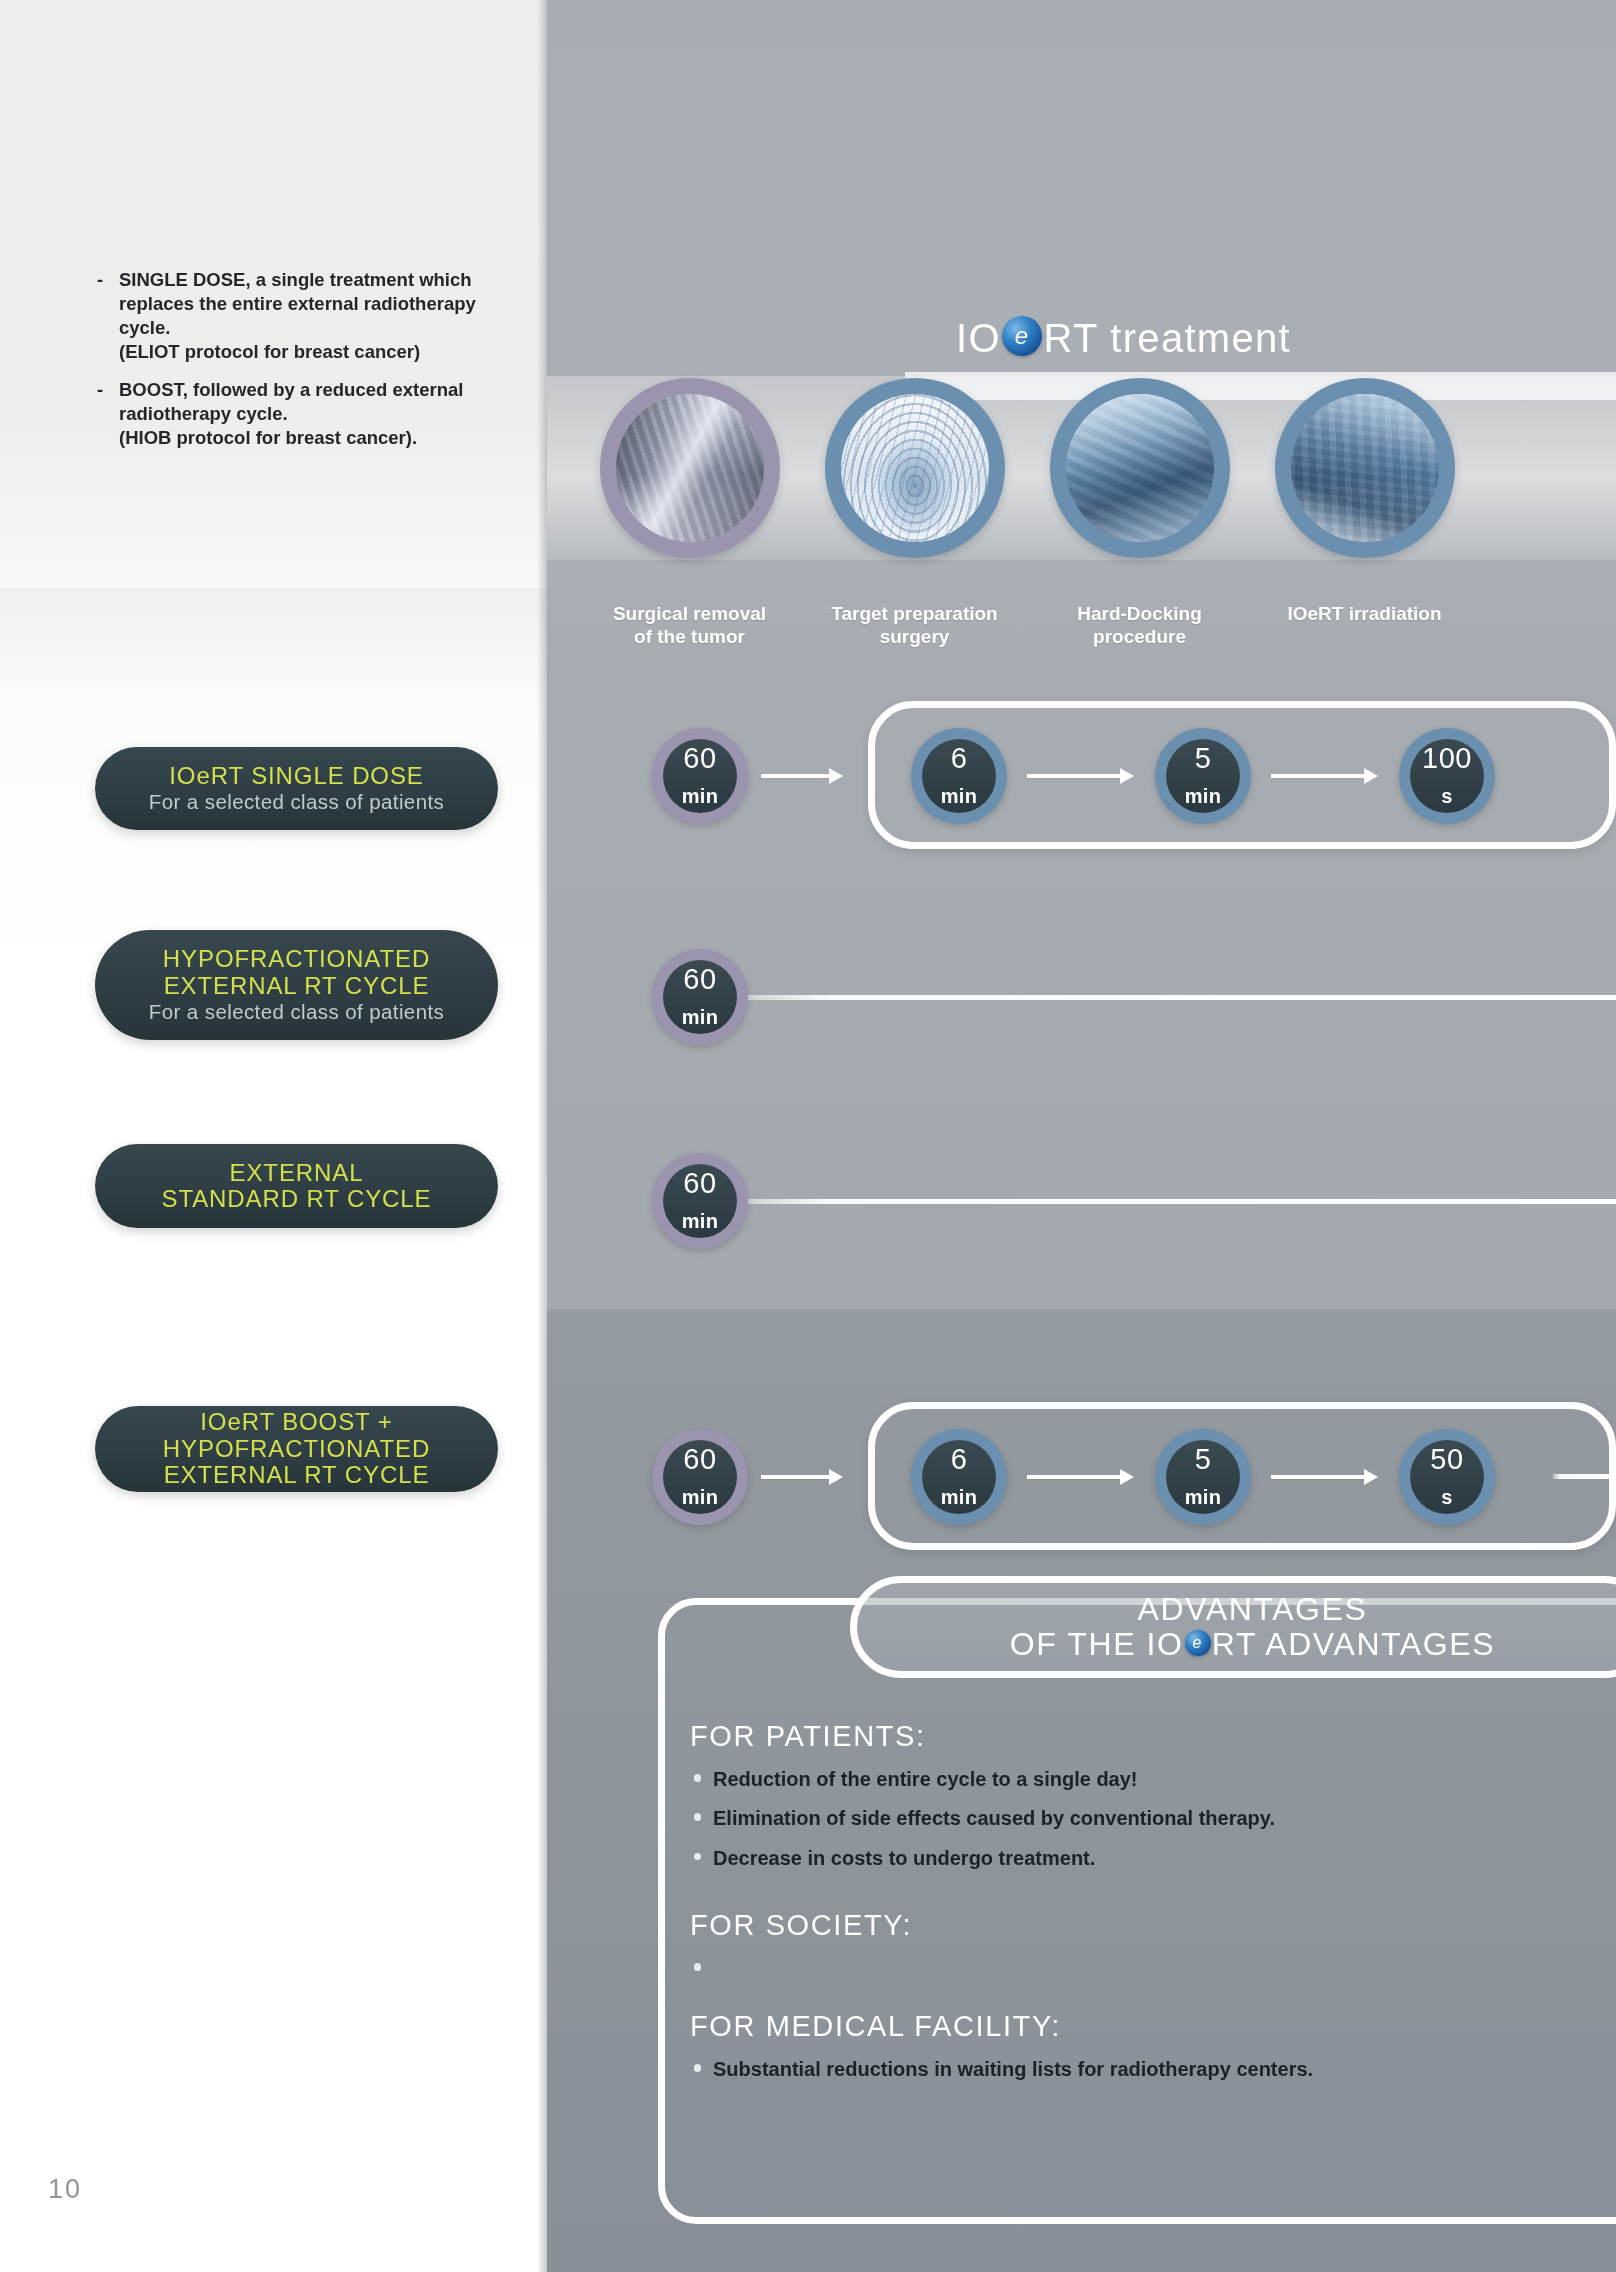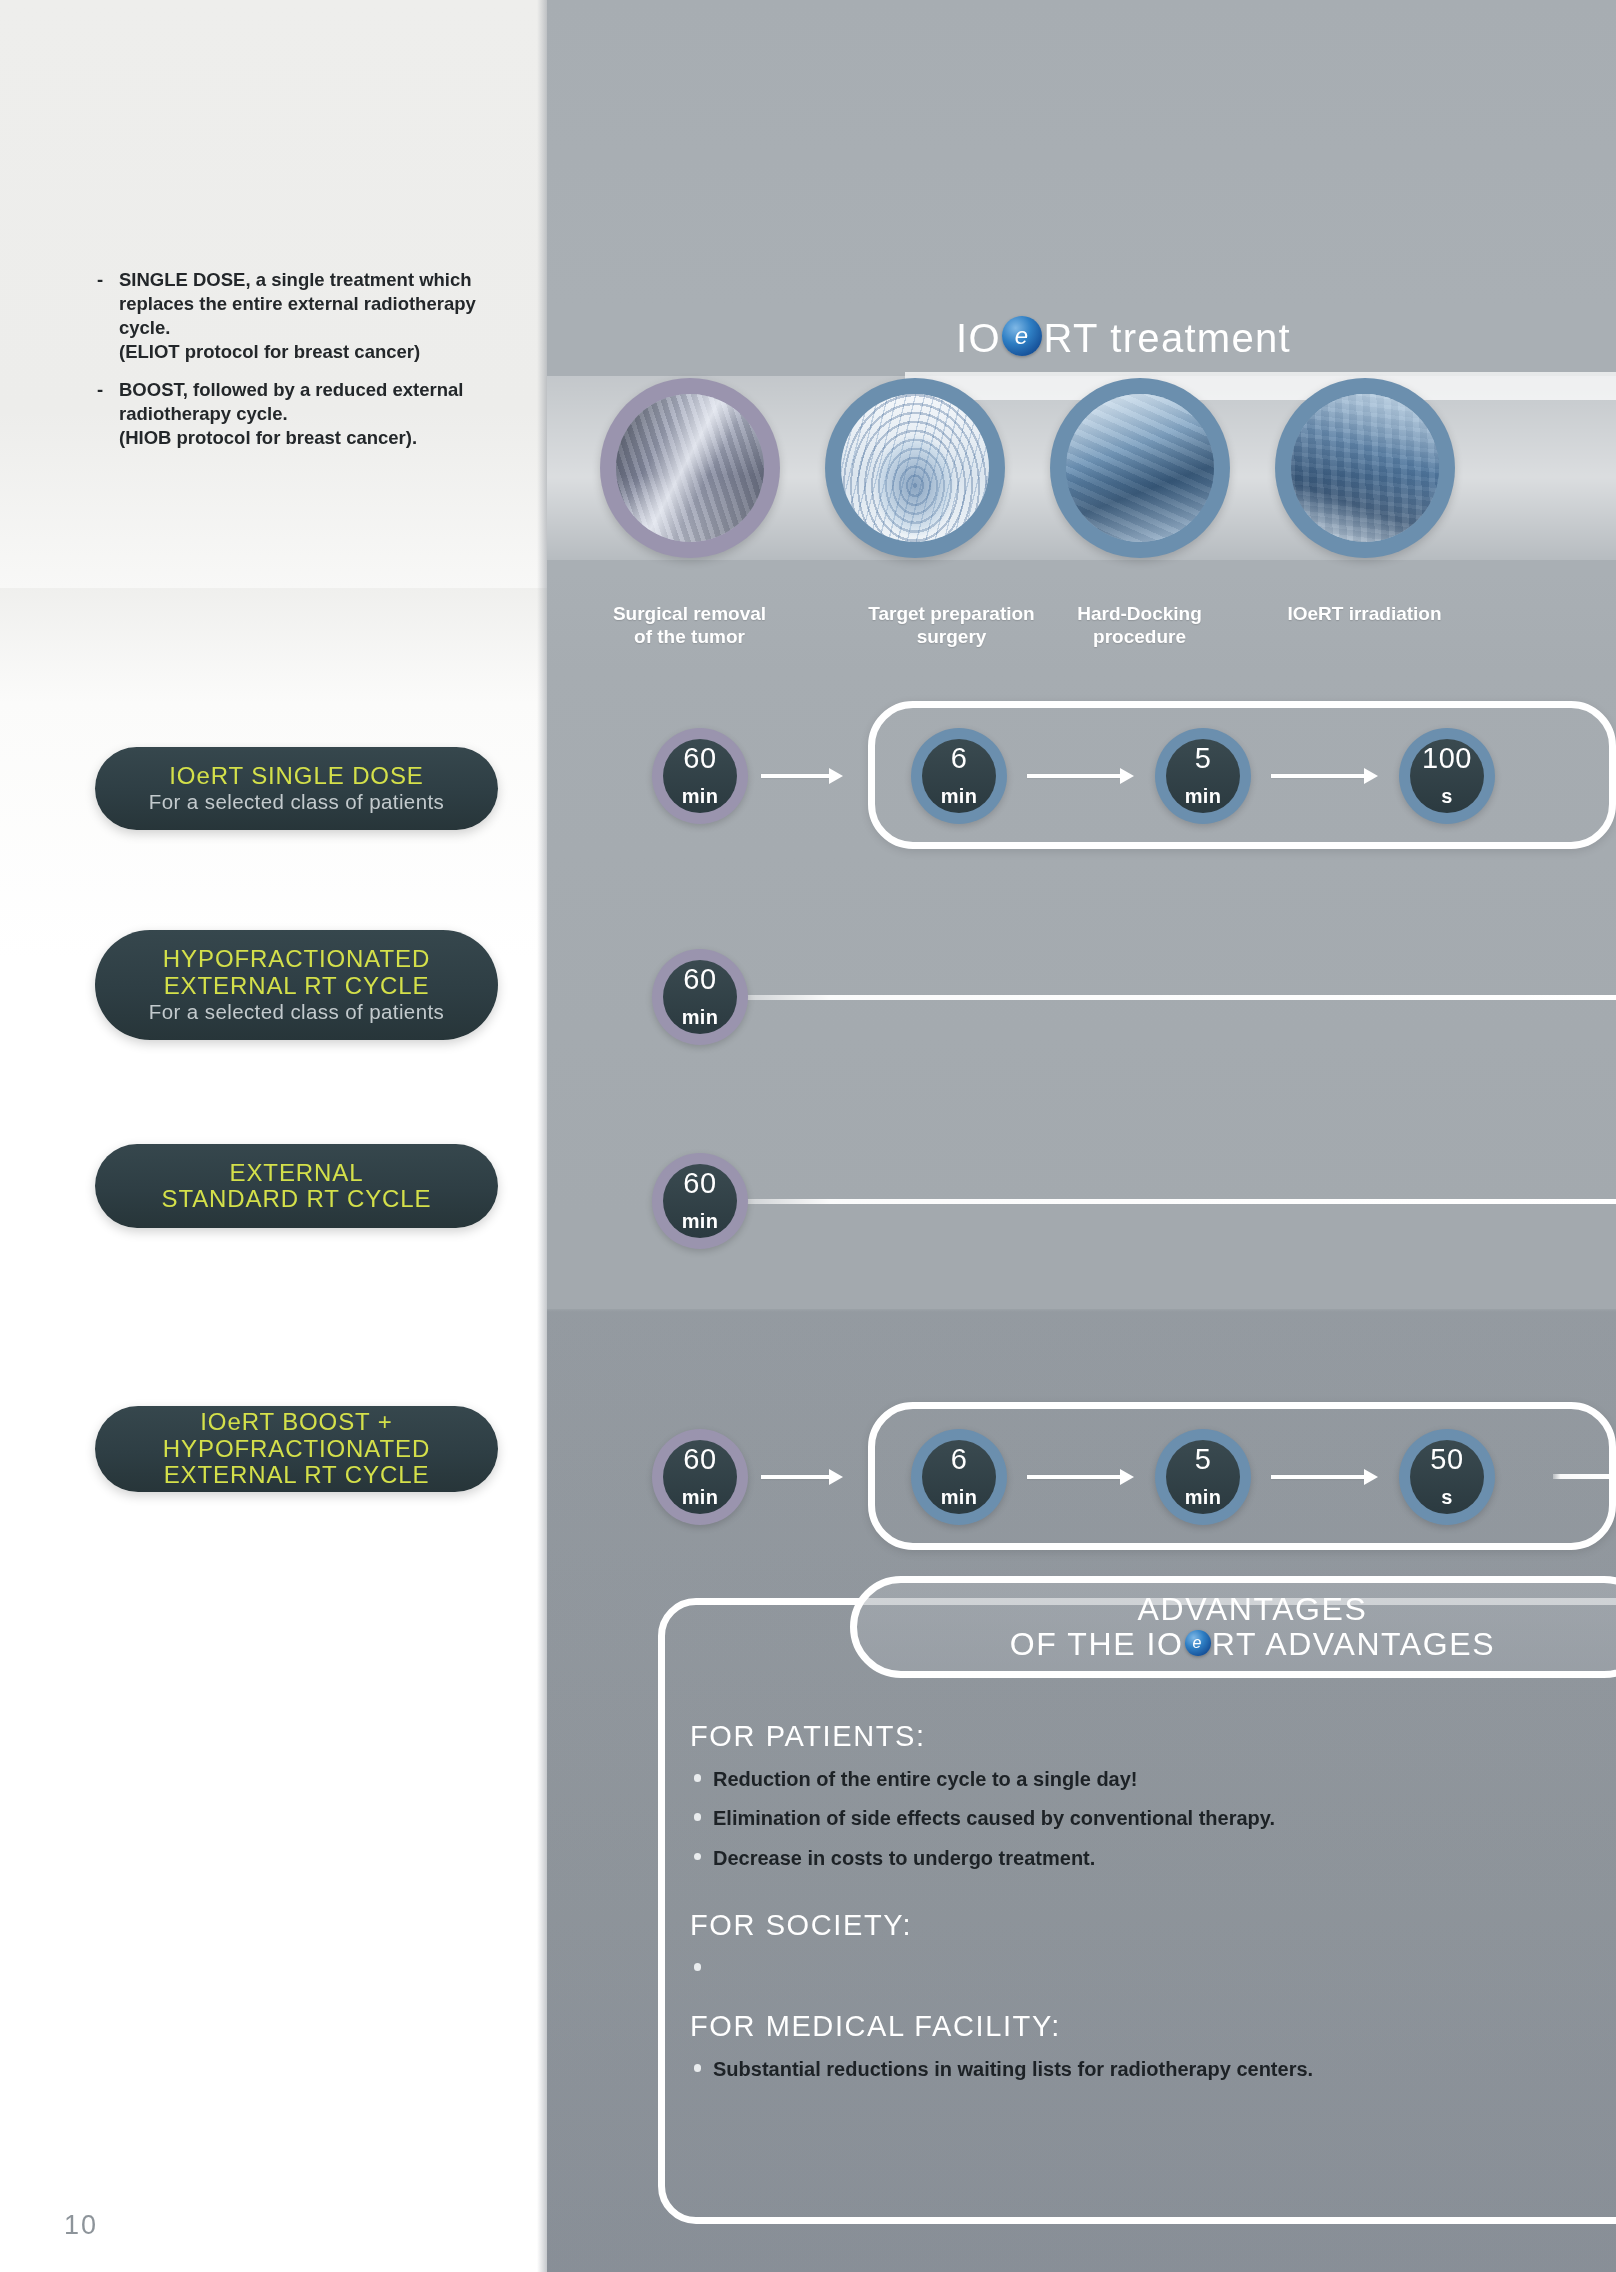--- a/index.html
+++ b/index.html
@@ -88,26 +88,25 @@
     margin-top: 1.3px;
   }
 
   #pill-0 { top: 747px; height: 83px; }
   #pill-1 { top: 930px; height: 110px; }
   #pill-2 { top: 1144px; height: 84px; align-items: center; }
   #pill-3 { top: 1406px; height: 86px; }
 
   #page-number {
     position: absolute;
-    left: 64px; top: 2174px;
+    left: 48px; top: 2174px;
     font-size: 27px;
     color: #8d949a;
     letter-spacing: 1.9px;
     font-weight: 300;
-    margin-top: 36px;
   }
 
   
   #right-panel {
     position: absolute;
     left: 547px; top: 0;
     width: 1069px; height: 2273px;
     background: linear-gradient(to bottom,
        #a7adb2 0px, #a9afb4 307px, #a9afb4 575px,
        #a6acb1 671px, #a3a9ae 1215px,
@@ -423,21 +422,21 @@
     </div>
 </div>
 <div class="photo ring-blue" style="left:1275px;">
   <div class="inner">
       <div class="tex-irrad"></div>
     </div>
 </div>
 
 <div class="photo-caption" style="left:584px;">Surgical removal
 of the tumor</div>
-<div class="photo-caption" style="left:846px;">Target preparation
+<div class="photo-caption" style="left:809px;">Target preparation
 surgery</div>
 <div class="photo-caption" style="left:1034px;">Hard-Docking
 procedure</div>
 <div class="photo-caption" style="left:1259px;">IOeRT irradiation</div>
 
 <div class="cycle-box" style="left:868px; top:701px; width:748px; height:148px;"></div>
 
 <div class="row-start-circle" style="left:652px; top:728px;">
   <div class="core">
     <span class="num">60</span>

